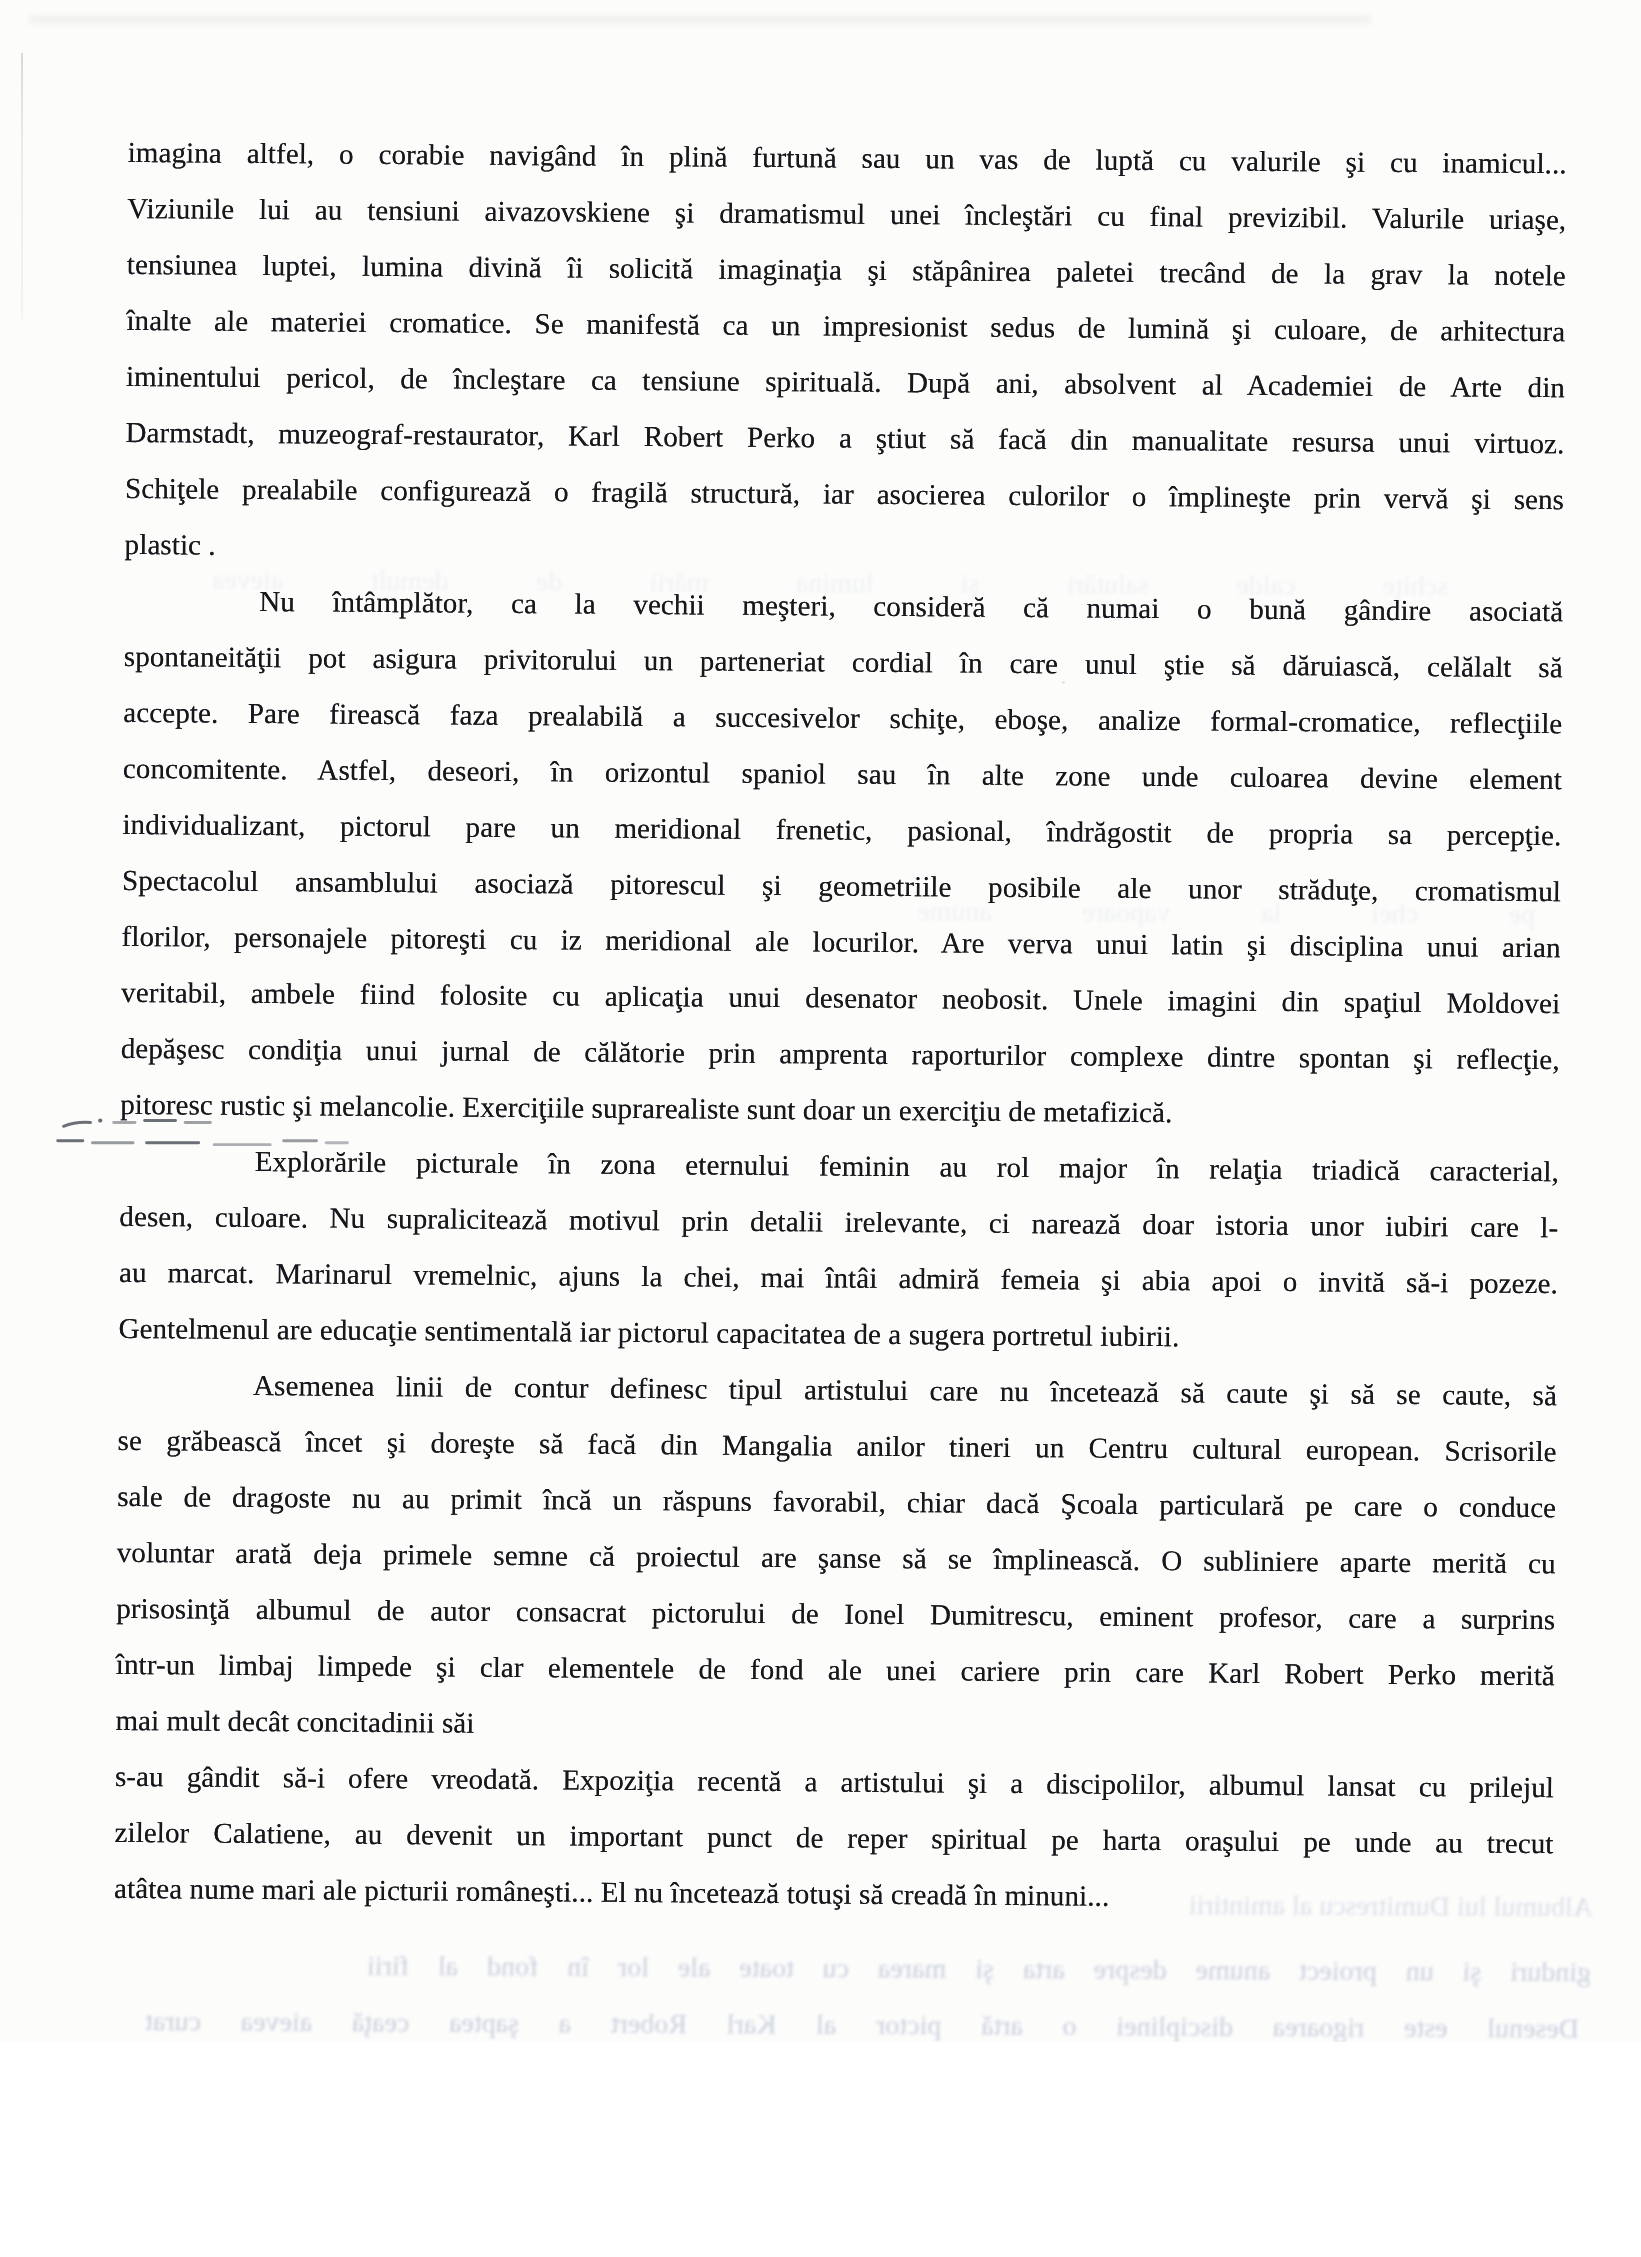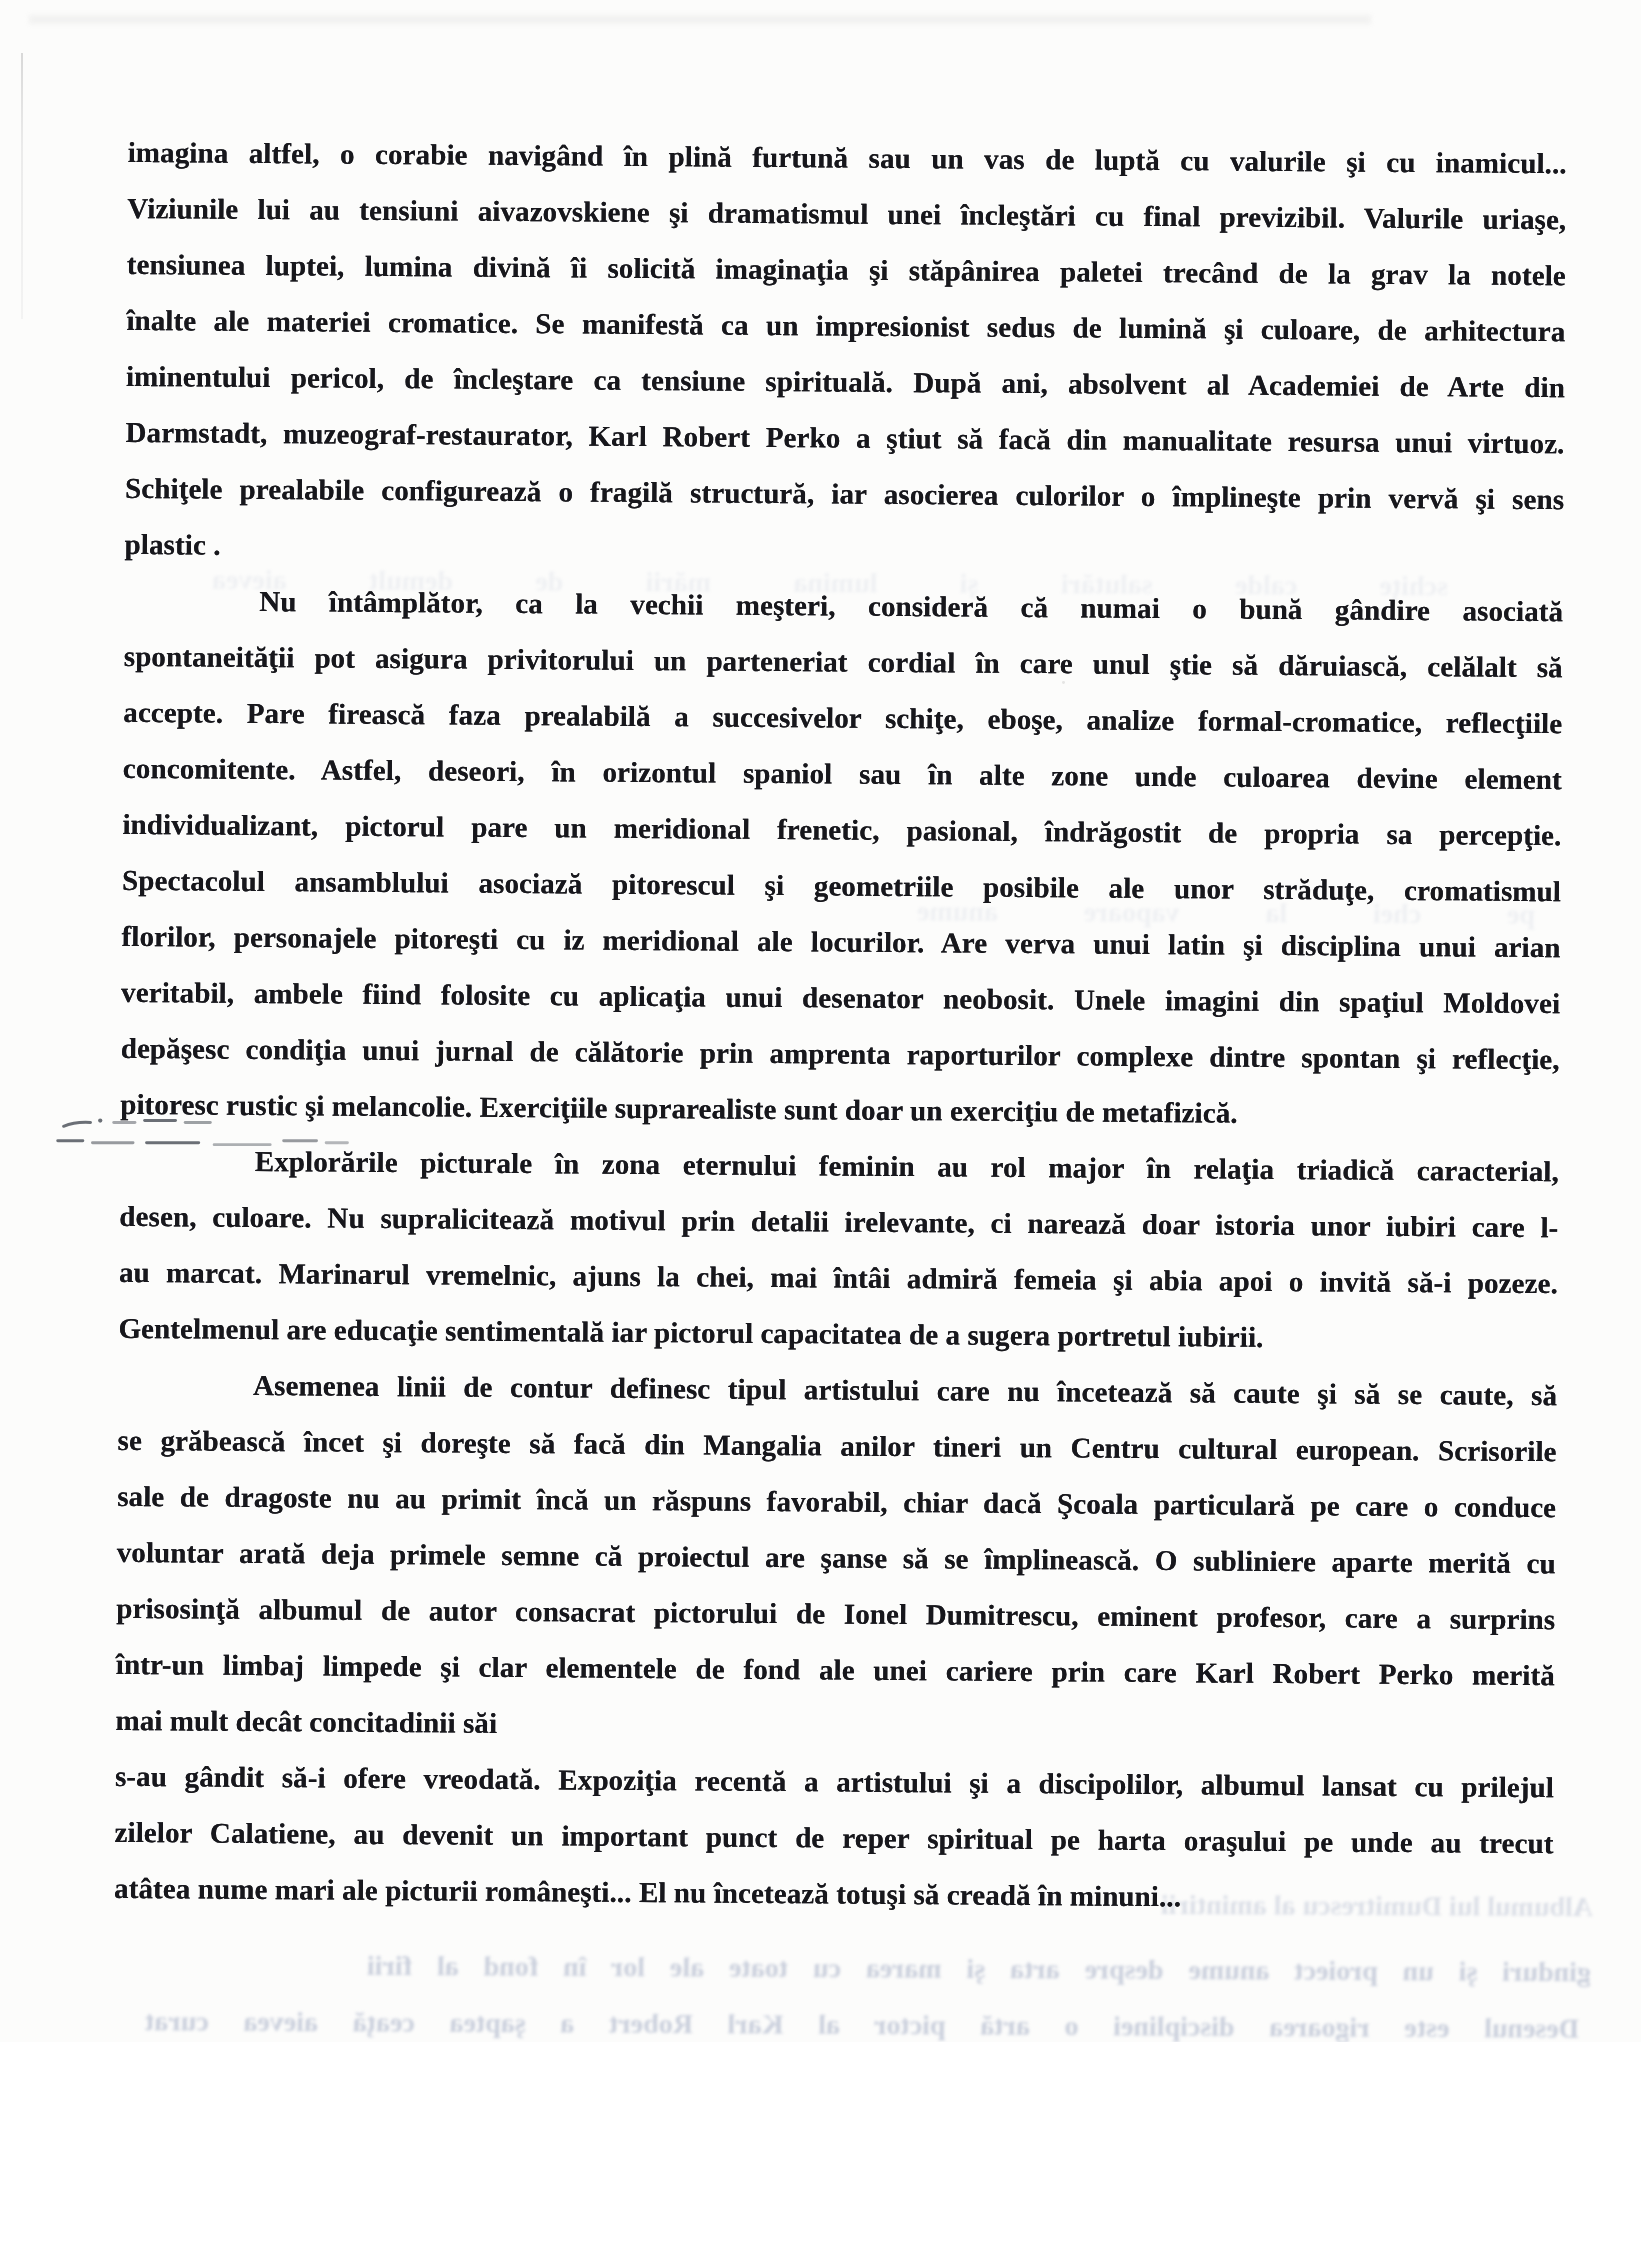--- a/index.html
+++ b/index.html
@@ -7,21 +7,20 @@
     padding: 0;
     background: #ffffff;
   }
   .page {
     position: relative;
     width: 1641px;
     height: 2042px;
     background: #fcfcfb;
     overflow: hidden;
     font-family: "Liberation Serif", serif;
-    font-weight: bold;
   }
   
   .text-block {
     position: absolute;
     left: 128px;
     top: 124px;
     width: 1439px;
     transform: rotate(0.45deg);
     transform-origin: top left;
     color: #17171c;

